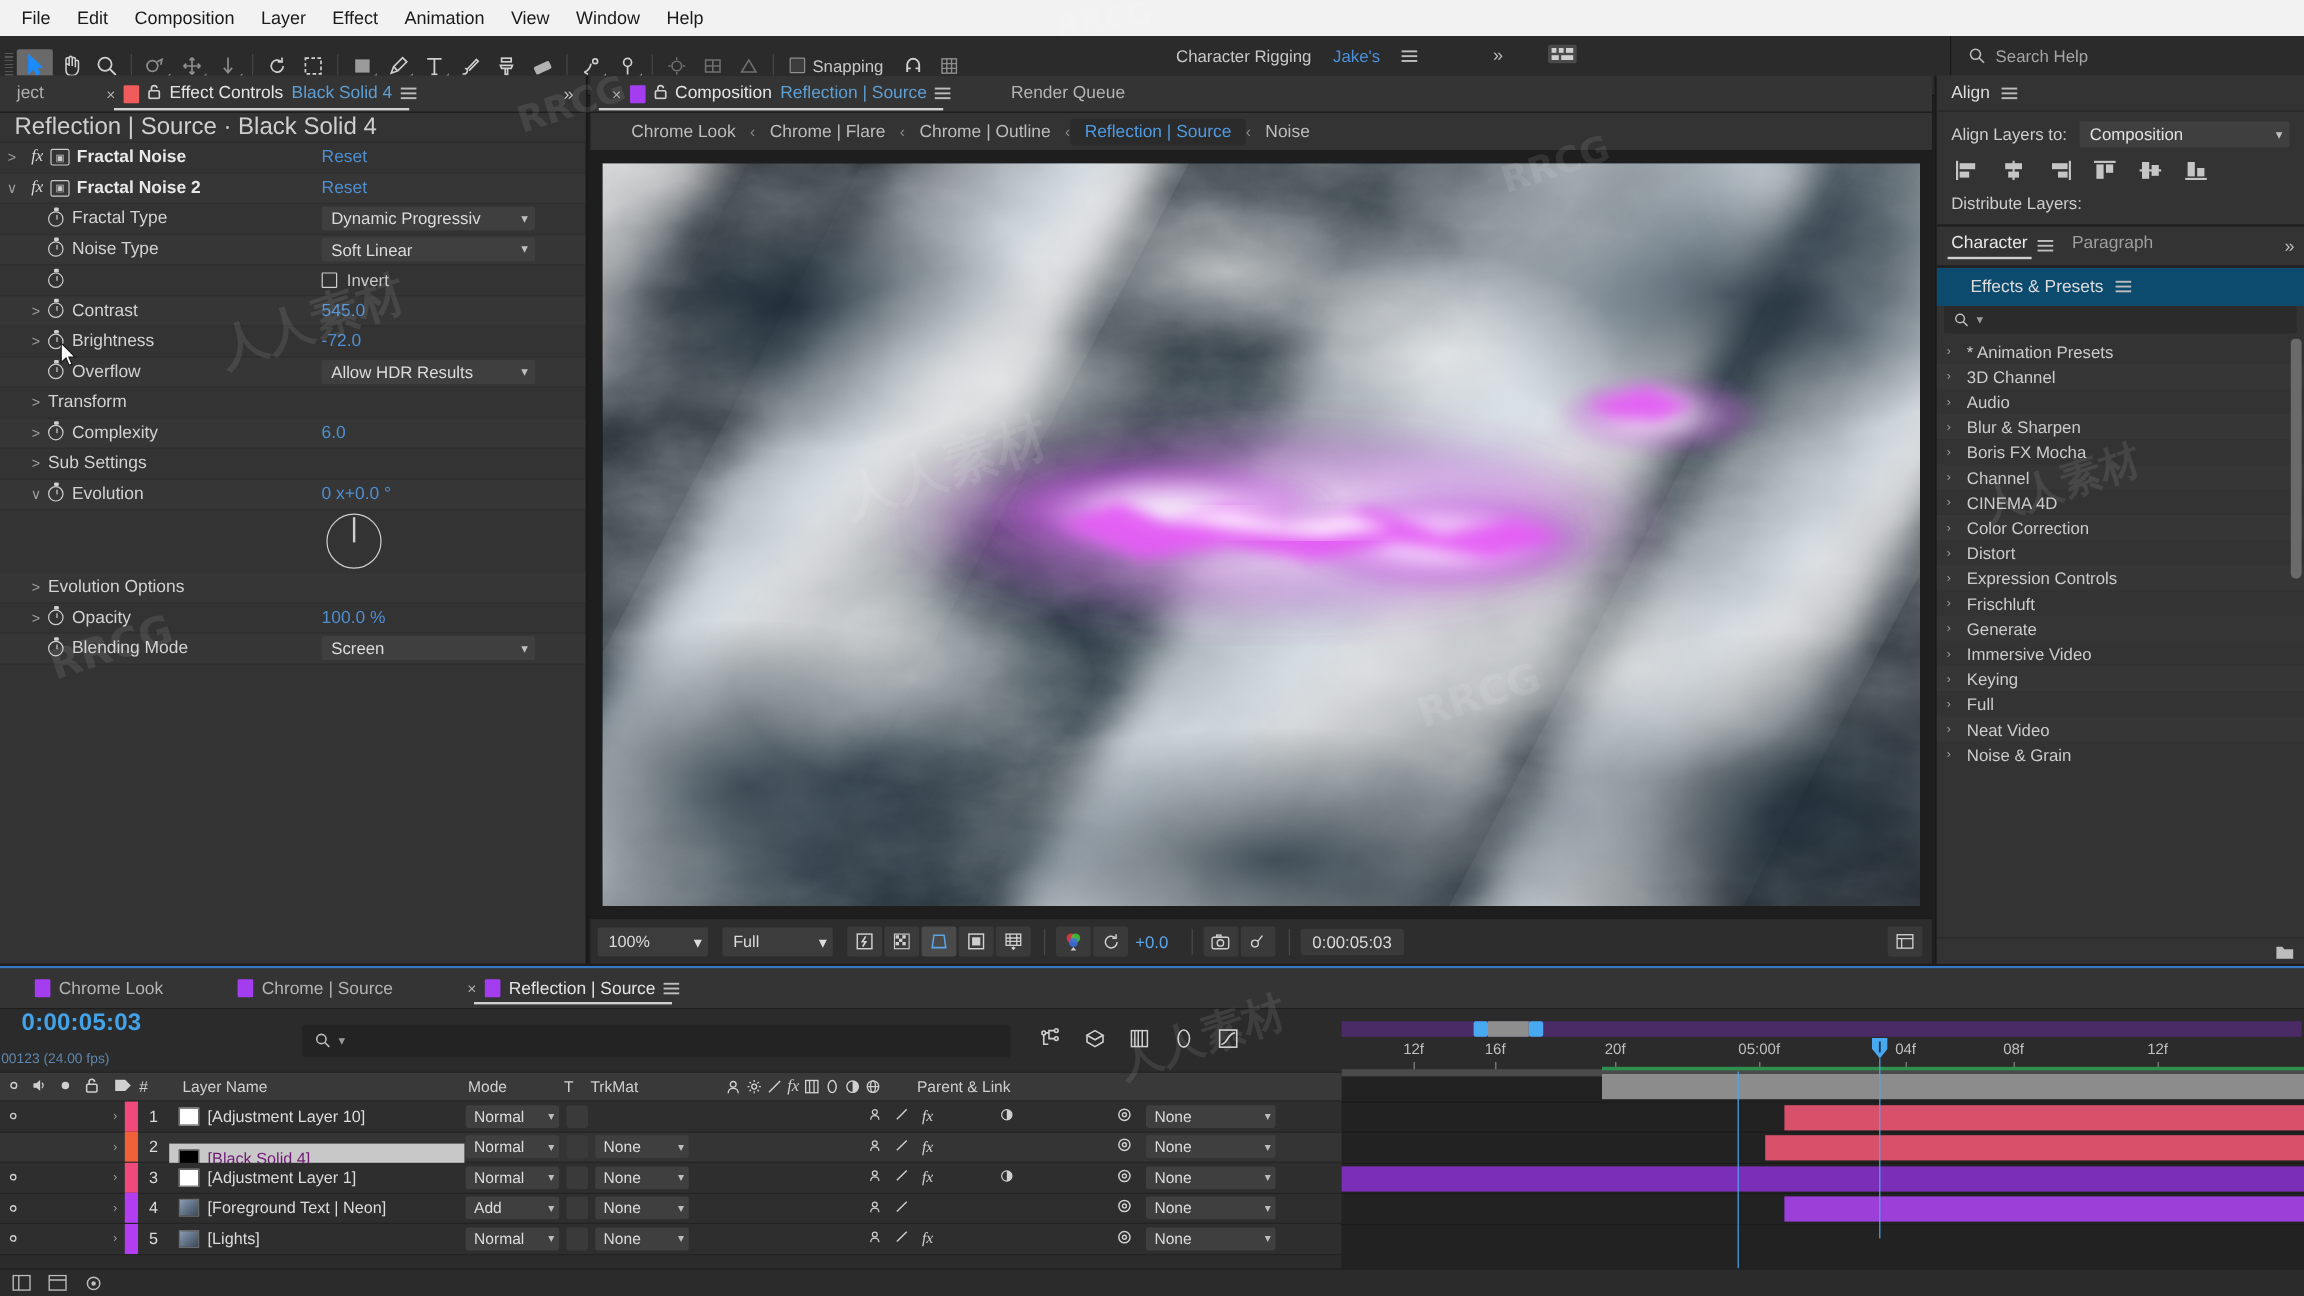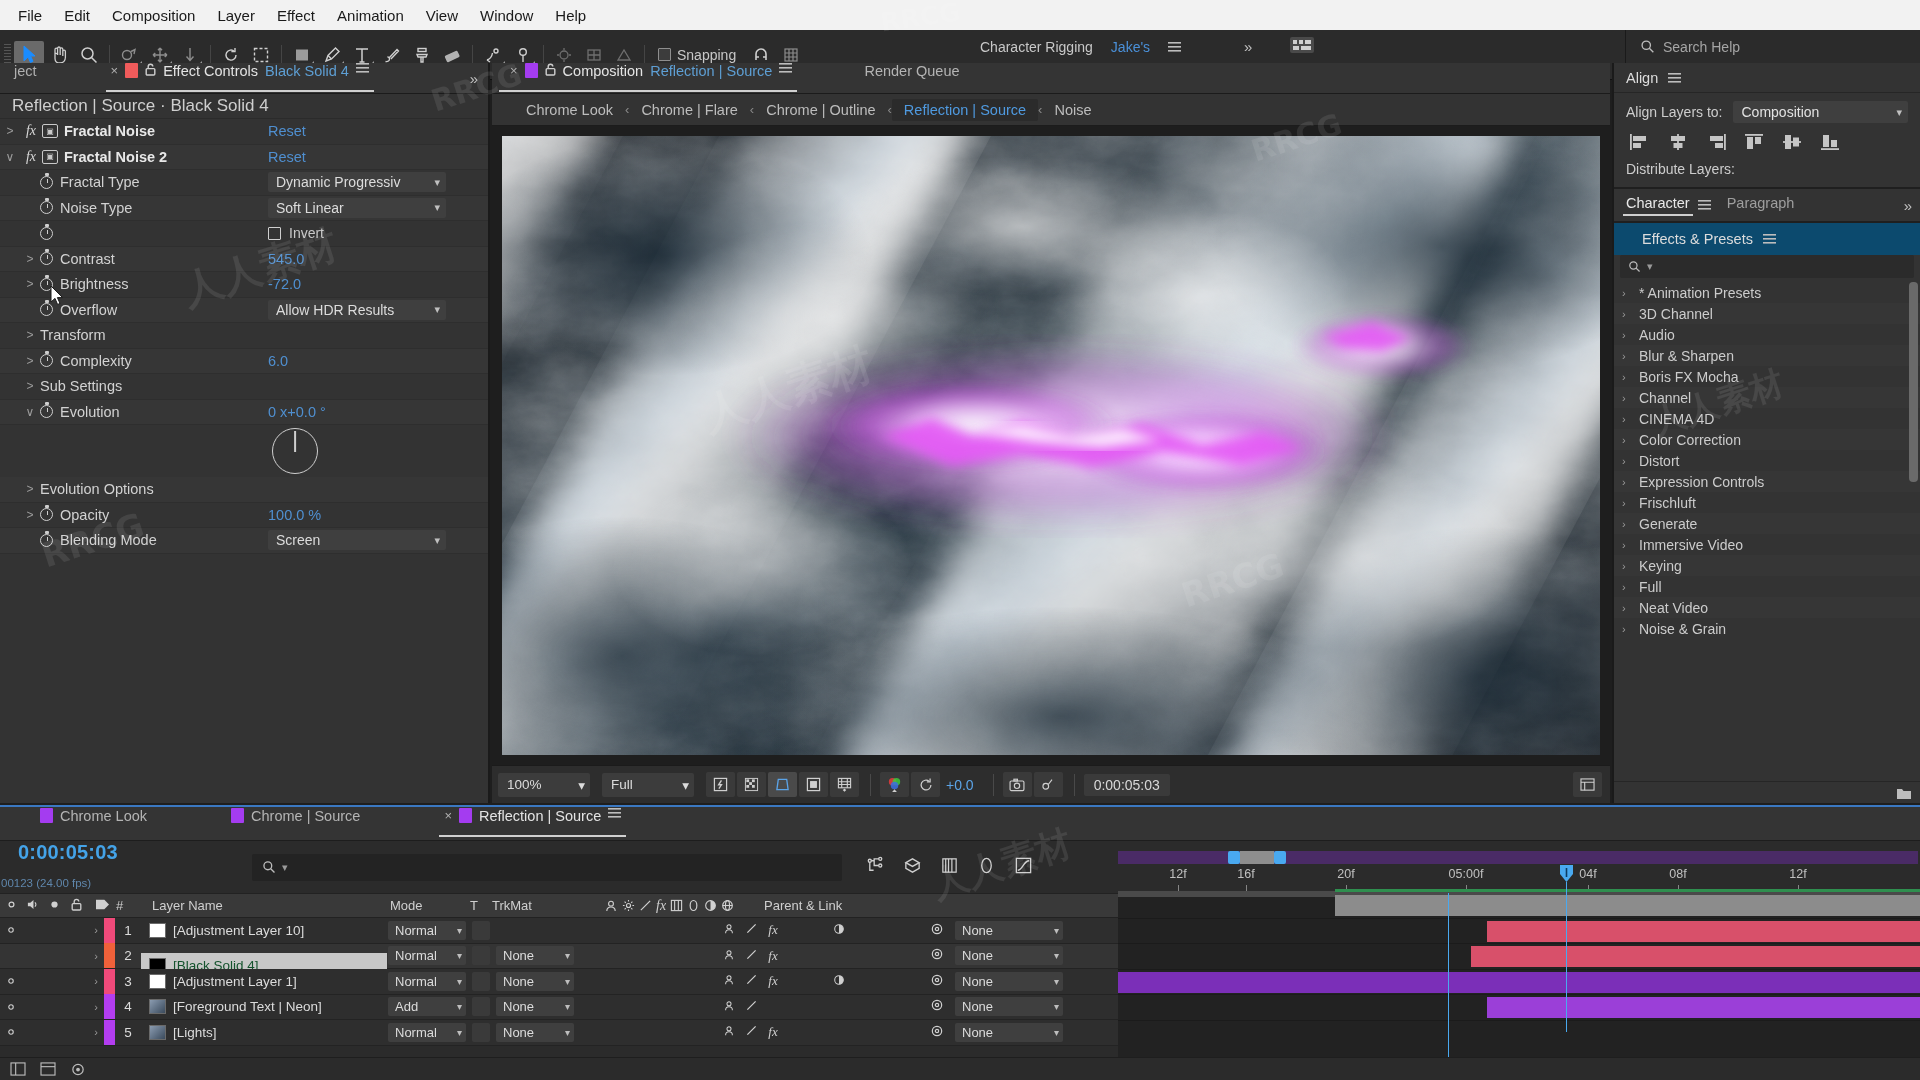--- a/index.html
+++ b/index.html
@@ -49,21 +49,21 @@
     border-left:1px solid #1a1a1a;
   }
   .searchhelp .ph{ color:#a5a5a5; font-size:14px; }
 
   
   .panelTabBar{
     height:31px; background:#343434; display:flex; align-items:center;
     border-bottom:1px solid #1b1b1b; position:relative;
   }
   .ptab{
-    display:flex; gap:7px; height:31px; padding:0 12px;
+    display:flex; align-items:center; gap:7px; height:31px; padding:0 1px;
     position:relative; font-size:14.5px; color:#b4b4b4; white-space:nowrap;
   }
   .ptab.sel{ color:#e4e4e4; }
   .ptab.sel::after{
     content:""; position:absolute; left:7px; right:7px; bottom:2px; height:2px; background:#d0d0d0;
   }
   .ptab .x{ color:#b0b0b0; font-size:13px; }
   .swatch{ width:13px; height:15px; border-radius:1px; }
   .hamb{ display:inline-block; width:13px; height:10px;
     background:linear-gradient(#bdbdbd 0 0) 0 0/100% 1.6px no-repeat,
@@ -72,21 +72,21 @@
   .chev2{ color:#c0c0c0; font-size:15px; letter-spacing:-2px; }
 
   
   .leftPanel{
     position:absolute; left:0; top:63px; width:490px; height:740px;
     background:#333333; border-right:2px solid #1a1a1a;
     display:flex; flex-direction:column;
   }
   .ecHeader{
     height:25px; display:flex; align-items:center; padding-left:12px;
-    font-size:17px; color:#cfcfcf; border-bottom:1px solid #2b2b2b; background:#333;
+    font-size:20px; color:#cfcfcf; border-bottom:1px solid #2b2b2b; background:#333;
   }
   .ecList{ flex:1; overflow:hidden; }
   .ecRow{
     height:25.5px; display:flex; align-items:center; position:relative;
     border-bottom:1px solid #2e2e2e;
   }
   .ecRow.alt{ background:#363636; }
   .ecRow .tw{ width:20px; text-align:center; color:#9c9c9c; font-size:12px; }
   .ecRow .lbl{ font-size:14.5px; color:#d2d2d2; }
   .ecRow .lbl.b{ font-weight:bold; color:#e8e8e8; }
@@ -192,21 +192,21 @@
     height:25px; background:#393939; display:flex; align-items:center;
     font-size:13px; color:#cfcfcf; border-top:1px solid #222; border-bottom:1px solid #222; position:relative;
   }
   .layersWrap{ position:relative; height:133px; }
   .lrow{ height:25.5px; display:flex; align-items:center; position:relative; border-bottom:1px solid #232323;
      background:#2e2e2e; font-size:13.5px; color:#dcdcdc;}
   .lrow .eye{ width:22px; display:flex; justify-content:center;}
   .lrow .cbox{ width:22px; }
   .lrow .colorbar{ width:11px; height:25px; }
   .lname{ display:flex; align-items:center; gap:7px; padding-left:8px; }
-  .lnameSel{ background:#c8c8c8; color:#14532d;margin-top:19px; }
+  .lnameSel{ background:#c8c8c8; color:#701a75;margin-top:19px; }
   .thumb{ width:17px; height:15px; border:1px solid #6a6a6a;}
   .modesel{ position:absolute; width:78px; height:19px; background:#3f3f3f; border-radius:2px;
     display:flex; align-items:center; justify-content:space-between; padding:0 4px 0 7px; font-size:13px; color:#dcdcdc;}
   .trksel{ position:absolute; width:78px; height:19px; background:#3f3f3f; border-radius:2px;
     display:flex; align-items:center; justify-content:space-between; padding:0 4px 0 7px; font-size:13px; color:#dcdcdc;}
   .parsel{ position:absolute; width:108px; height:19px; background:#3f3f3f; border-radius:2px;
     display:flex; align-items:center; justify-content:space-between; padding:0 4px 0 7px; font-size:13px; color:#dcdcdc;}
   .switches{ position:absolute; left:718px; display:flex; align-items:center; gap:0;}
   .sw{ width:22px; text-align:center; color:#d0d0d0; font-size:12px;}
   .ruler{ position:absolute; left:1118px; top:34px; right:0; height:52px; background:#2b2b2b;}

